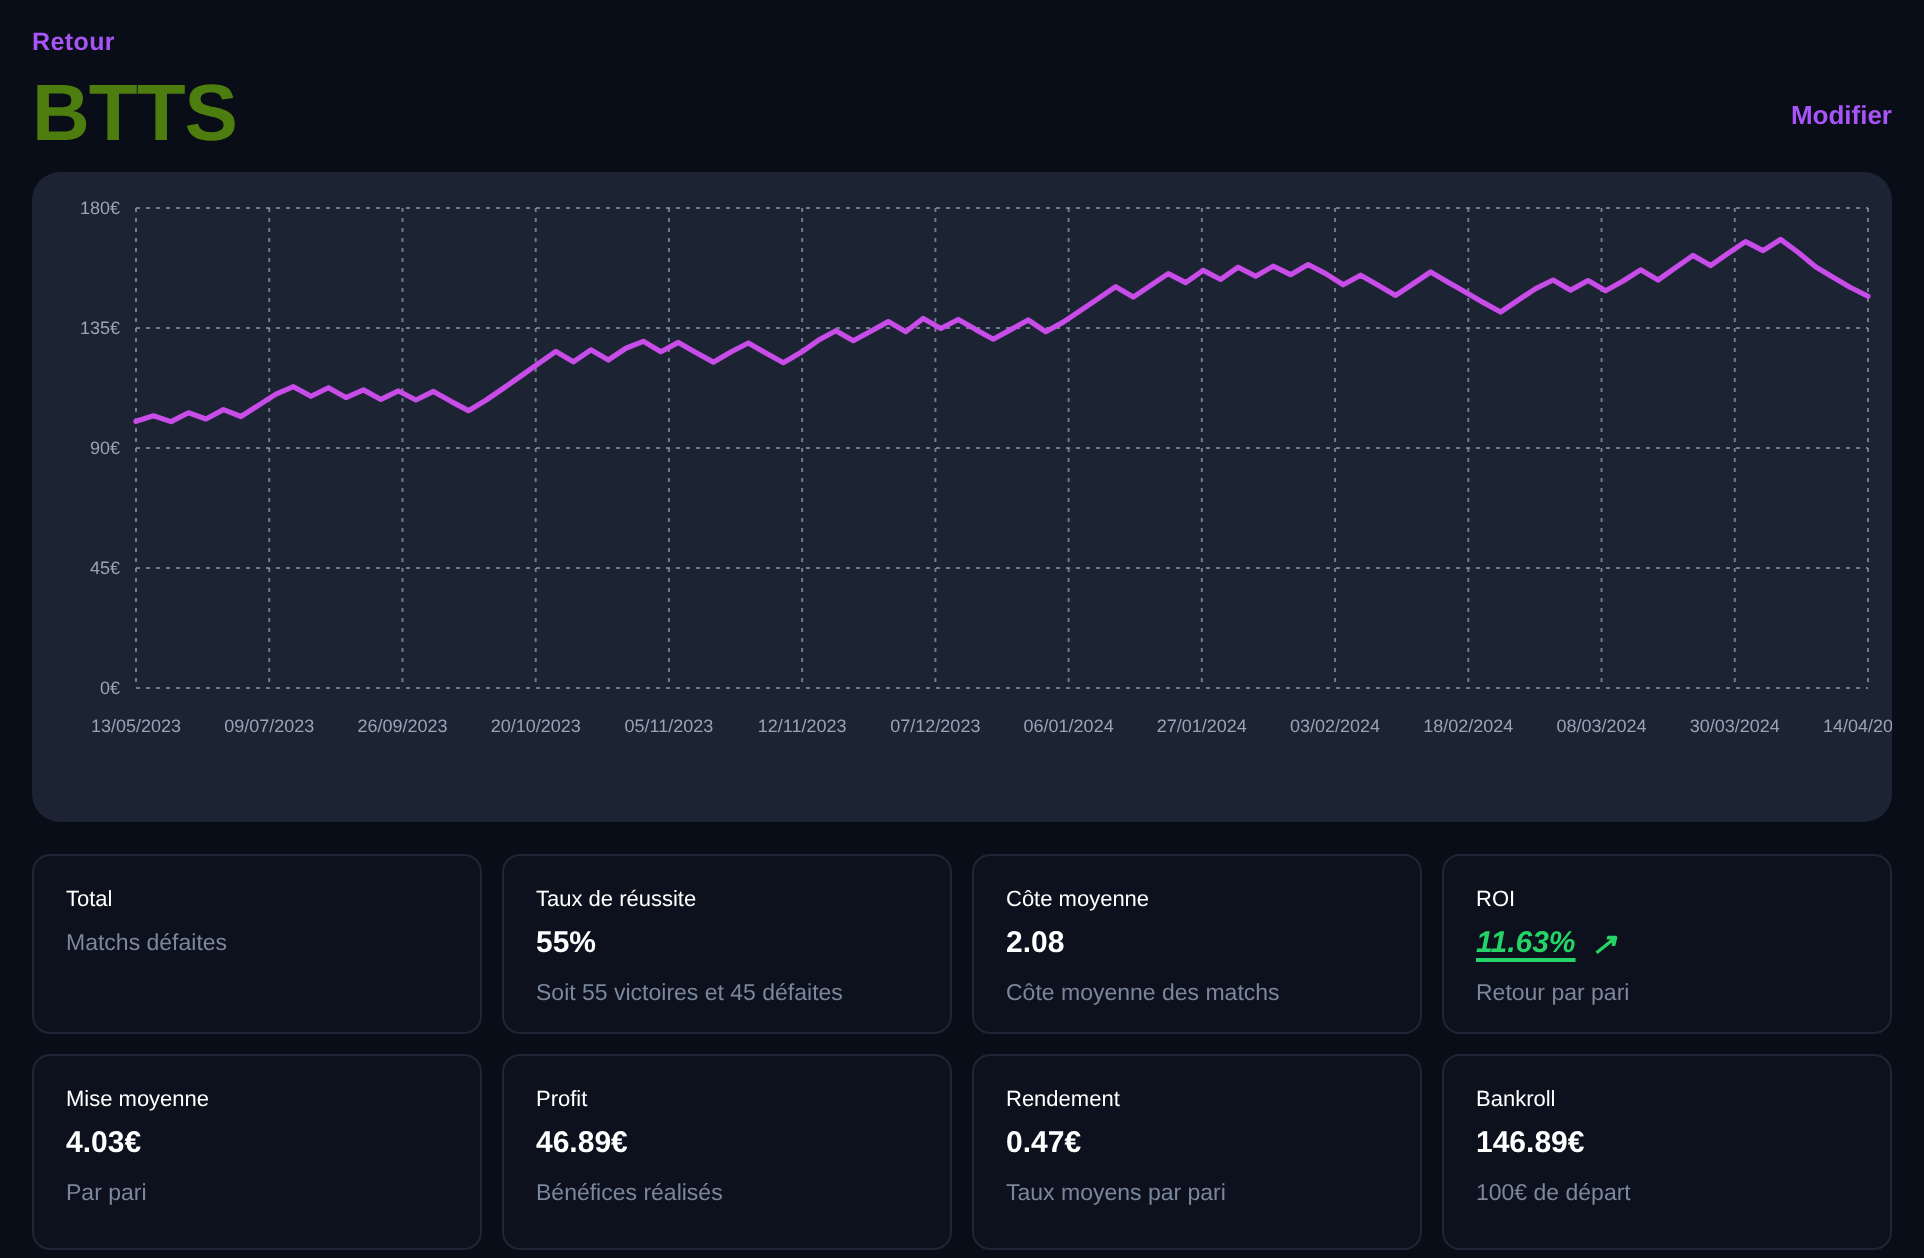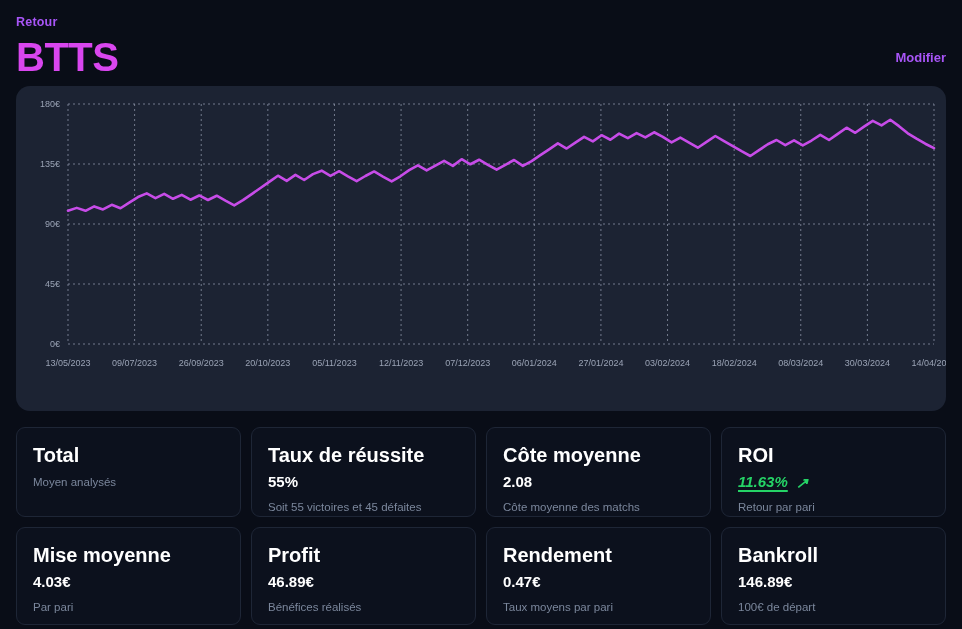--- a/index.html
+++ b/index.html
@@ -28,21 +28,21 @@
     display: inline-block;
     color: #a855f7;
     font-size: 12.5px;
     font-weight: 700;
     letter-spacing: .2px;
     text-decoration: none;
     cursor: pointer;
   }
   .page-title {
     margin-top: 7px;
-    color: #d946ef;
+    color: #4d7c0f;
     font-size: 40px;
     font-weight: 800;
     letter-spacing: -0.5px;
     line-height: 1;
   }
   .edit-link {
     position: absolute;
     right: 16px;
     top: 50px;
     color: #a855f7;
@@ -100,22 +100,22 @@
     padding: 0 8px;
   }
   .stat-card {
     background: #0c111d;
     border: 1px solid #1e2636;
     border-radius: 9px;
     padding: 16px 16px 0 16px;
   }
   .stat-label {
     color: #ffffff;
-    font-size: 20px;
-    font-weight: 700;
+    font-size: 11px;
+    font-weight: 400;
     line-height: 1.1;
   }
   .stat-value {
     margin-top: 8px;
     color: #ffffff;
     font-size: 15px;
     font-weight: 800;
     line-height: 1.1;
   }
   .stat-value.accent-green {
@@ -198,21 +198,21 @@
           <text x="918" y="280" class="x-tick">14/04/2024</text>
         </g>
       <path id="series-path" class="series-line" d="M52.00 124.67 L60.75 121.87 L69.49 124.80 L78.24 120.40 L86.99 123.47 L95.74 118.80 L104.48 122.27 L113.23 116.67 L121.98 111.07 L130.73 107.33 L139.47 112.13 L148.22 107.87 L156.97 112.80 L165.72 108.93 L174.46 113.73 L183.21 109.47 L191.96 114.00 L200.71 109.73 L209.45 114.67 L218.20 119.33 L226.95 114.13 L235.70 108.13 L244.44 102.00 L253.19 95.87 L261.94 89.73 L270.69 94.93 L279.43 88.93 L288.18 94.00 L296.93 88.13 L305.68 84.67 L314.42 89.87 L323.17 85.20 L331.92 90.27 L340.67 95.07 L349.41 90.00 L358.16 85.47 L366.91 90.53 L375.66 95.33 L384.40 90.27 L393.15 84.13 L401.90 79.33 L410.65 84.40 L419.39 79.60 L428.14 74.80 L436.89 79.87 L445.64 73.20 L454.38 78.27 L463.13 73.73 L471.88 78.80 L480.63 83.60 L489.37 78.80 L498.12 74.00 L506.87 79.87 L515.62 75.07 L524.36 69.20 L533.11 63.33 L541.86 57.33 L550.61 62.53 L559.35 56.67 L568.10 50.80 L576.85 55.33 L585.60 49.20 L594.34 53.73 L603.09 47.60 L611.84 52.13 L620.59 47.07 L629.33 51.33 L638.08 46.27 L646.83 50.80 L655.58 56.40 L664.32 51.60 L673.07 56.67 L681.82 61.73 L690.57 55.87 L699.31 50.00 L708.06 55.07 L716.81 60.13 L725.56 65.20 L734.30 70.00 L743.05 64.13 L751.80 58.27 L760.55 54.00 L769.29 59.07 L778.04 54.27 L786.79 59.33 L795.54 54.53 L804.28 48.93 L813.03 54.00 L821.78 47.87 L830.53 41.73 L839.27 46.80 L848.02 40.67 L856.77 34.80 L865.52 39.33 L874.26 33.73 L883.01 40.13 L891.76 47.33 L900.51 52.67 L909.25 57.73 L918.00 62.15" stroke="#c74ce8"></path>
     </svg>
   </div>
 
   <div class="stats-grid">
 
   <div class="stat-card">
         <div class="stat-label">Total</div>
-        <div class="stat-sub">Moyen analysés</div>
+        <div class="stat-sub">Matchs défaites</div>
       </div>
       <div class="stat-card">
         <div class="stat-label">Taux de réussite</div>
         <div class="stat-value">55%</div>
         <div class="stat-sub">Soit 55 victoires et 45 défaites</div>
       </div>
       <div class="stat-card">
         <div class="stat-label">Côte moyenne</div>
         <div class="stat-value">2.08</div>
         <div class="stat-sub">Côte moyenne des matchs</div>

